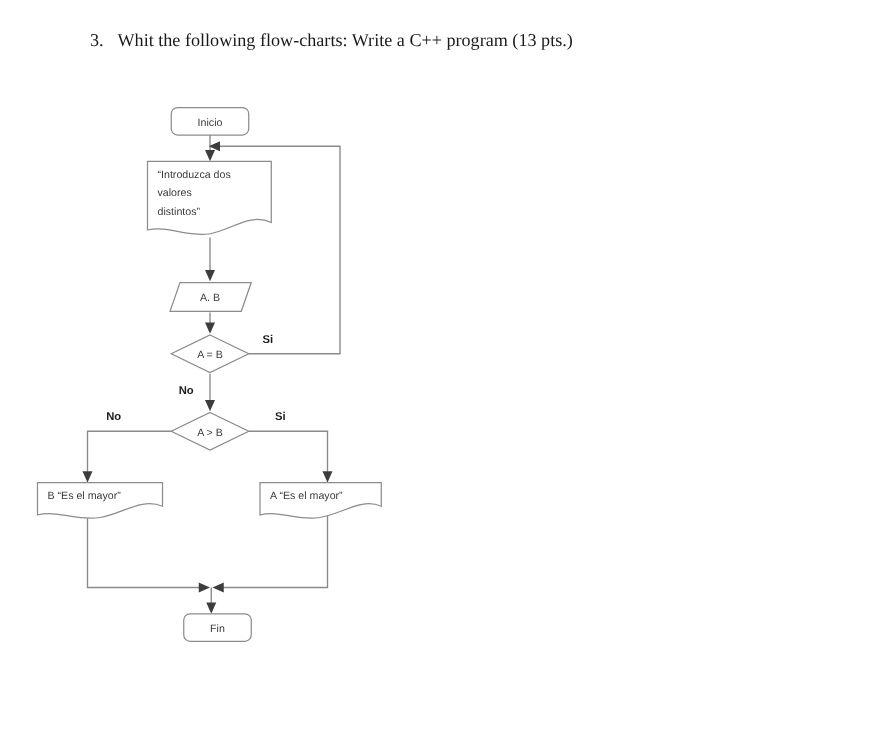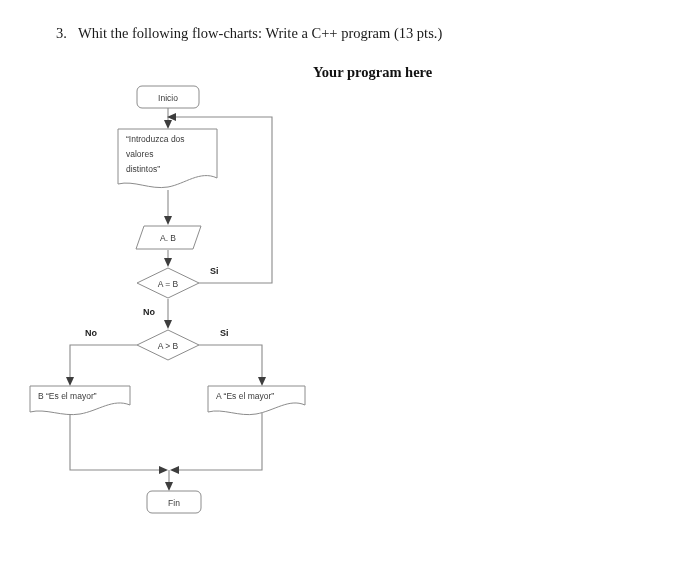--- a/index.html
+++ b/index.html
@@ -19,21 +19,21 @@
 
   #page {
     position: absolute;
     left: 0; top: 0;
     width: 700px;
     height: 583px;
   }
 
   .question-line {
     position: absolute;
-    left: 56px;
+    left: 72px;
     top: 24px;
     width: 560px;
     font-family: "Liberation Serif", serif;
     font-size: 14.5px;
     line-height: 1.25;
     color: #1a1a1a;
     white-space: nowrap;
   }
   .question-number {
     display: inline-block;
@@ -87,21 +87,20 @@
 </style>
 </head>
 <body>
 
 <div id="page">
 
   <div class="question-line">
     <span class="question-number">3.</span><span>Whit the following flow-charts:  Write a C++ program (13 pts.)</span>
   </div>
 
-  <div class="program-here">Your program here</div>
 
   <svg id="flow-svg" viewBox="0 0 700 583">
 
     <line class="connector" x1="168" y1="108" x2="168" y2="124"></line>
 
     <path class="connector" d="M 199 283 L 272 283 L 272 117 L 174 117"></path>
 
     <polygon class="arrowhead" points="167,117 176,113 176,121"></polygon>
 
     <polygon class="arrowhead" points="168,129 164,120 172,120"></polygon>

